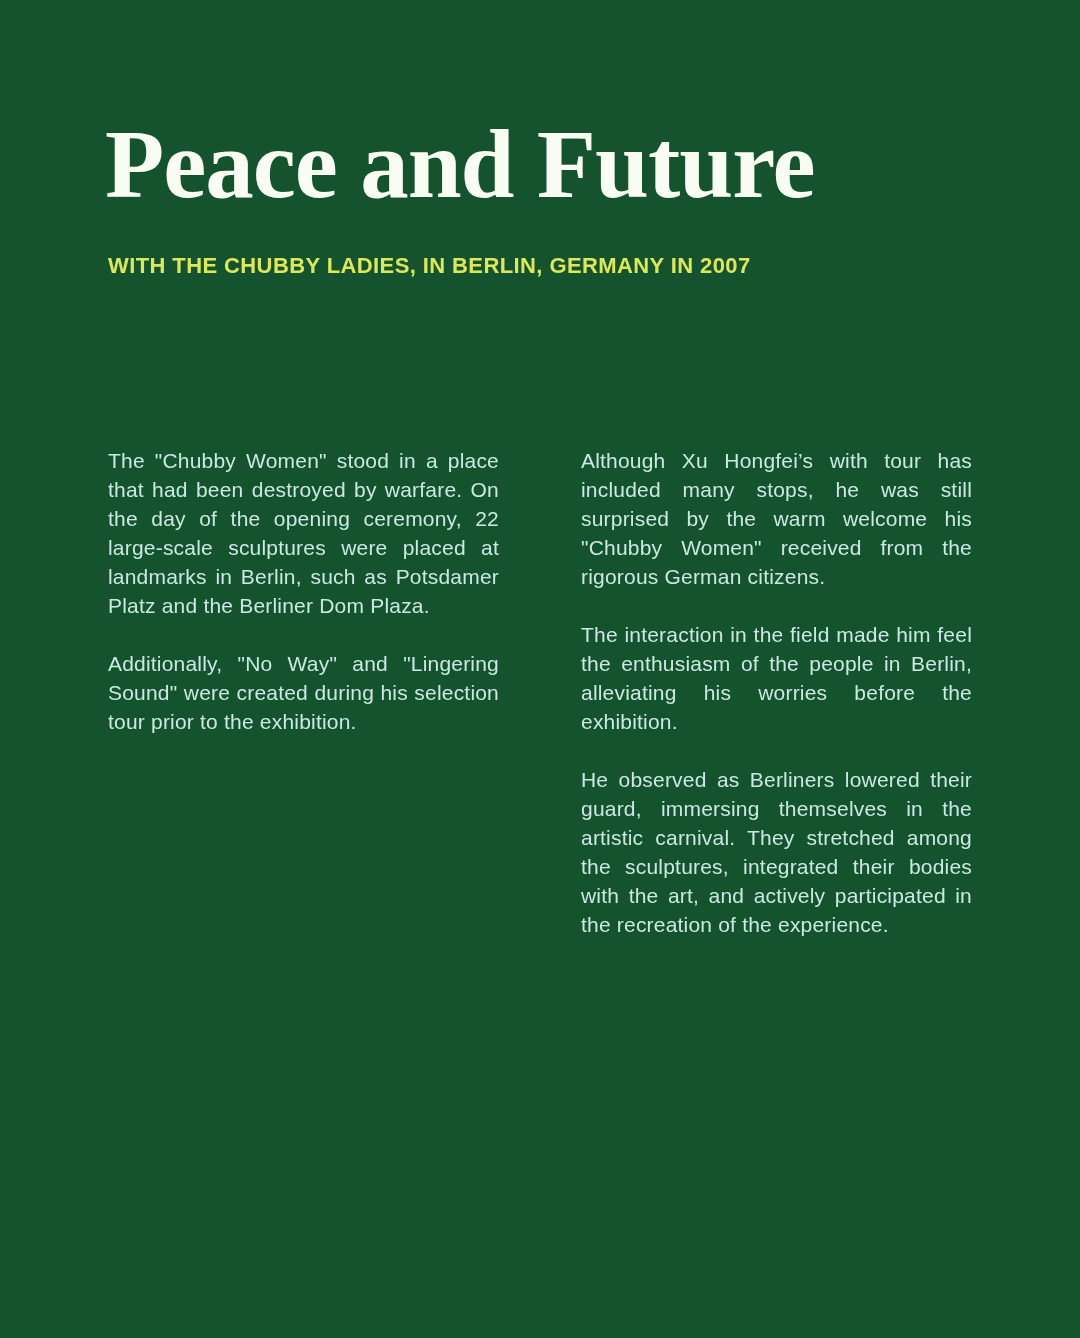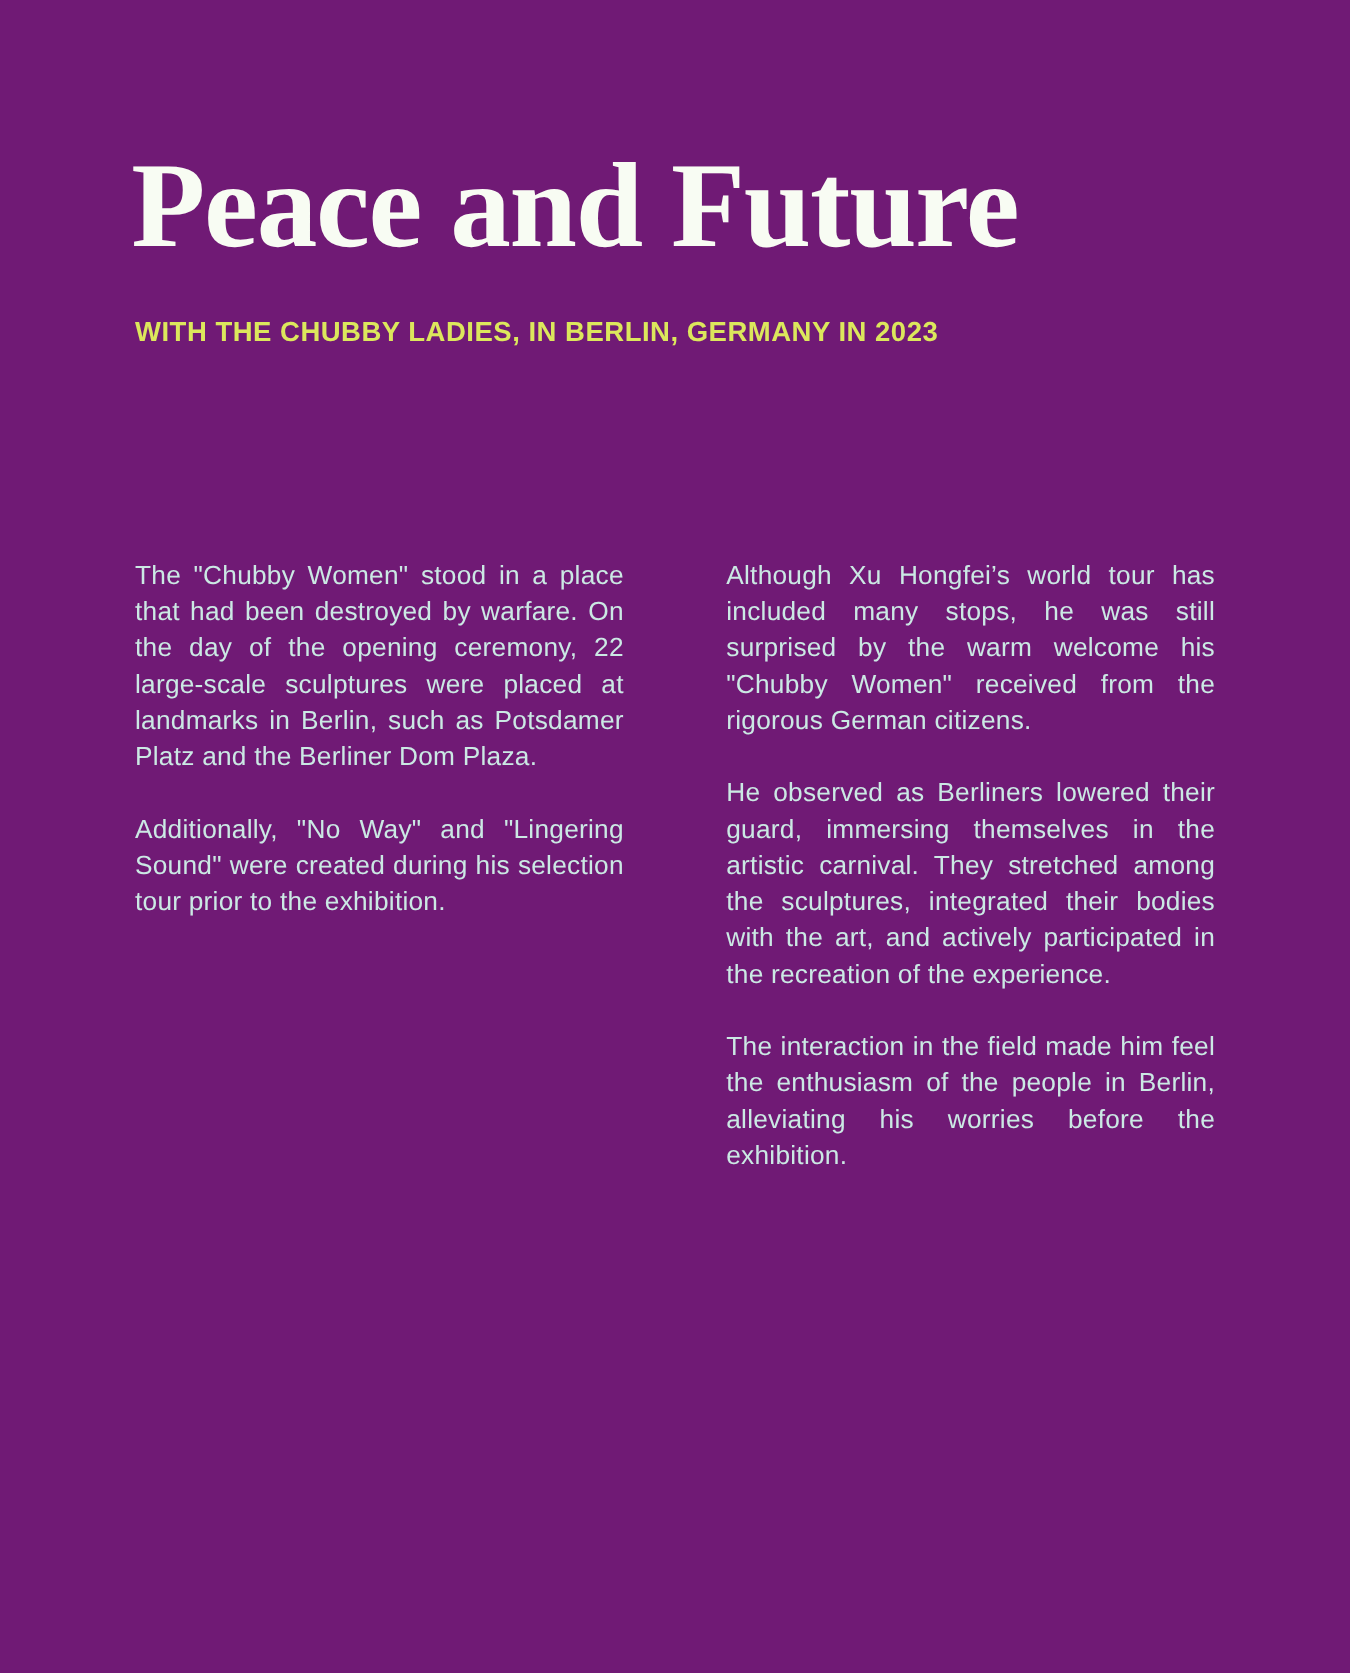--- a/index.html
+++ b/index.html
@@ -4,21 +4,21 @@
 <style>
   html, body {
     margin: 0;
     padding: 0;
     background: #147e80;
   }
   .page {
     position: relative;
     width: 1080px;
     height: 1338px;
-    background: #701a75;
+    background: #14532d;
     overflow: hidden;
     font-family: "Liberation Sans", sans-serif;
   }
   .page-title {
     position: absolute;
     left: 105px;
     top: 112px;
     margin: 0;
     font-family: "Liberation Serif", "DejaVu Serif", serif;
     font-weight: bold;
@@ -62,30 +62,30 @@
     margin-bottom: 0;
   }
 </style>
 </head>
 <body>
 
 <div class="page">
 
   <h1 class="page-title">Peace and Future</h1>
 
-  <div class="page-subtitle">WITH THE CHUBBY LADIES, IN BERLIN, GERMANY IN 2023</div>
+  <div class="page-subtitle">WITH THE CHUBBY LADIES, IN BERLIN, GERMANY IN 2007</div>
 
   <div class="columns">
 
     <div class="column">
       <p>The "Chubby Women" stood in a place that had been destroyed by warfare. On the day of the opening ceremony, 22 large-scale sculptures were placed at landmarks in Berlin, such as Potsdamer Platz and the Berliner Dom Plaza.</p>
       <p>Additionally, "No Way" and "Lingering Sound" were created during his selection tour prior to the exhibition.</p>
     </div>
 
     <div class="column">
-      <p>Although Xu Hongfei’s world tour has included many stops, he was still surprised by the warm welcome his "Chubby Women" received from the rigorous German citizens.</p>
+      <p>Although Xu Hongfei’s with tour has included many stops, he was still surprised by the warm welcome his "Chubby Women" received from the rigorous German citizens.</p>
+      <p>The interaction in the field made him feel the enthusiasm of the people in Berlin, alleviating his worries before the exhibition.</p>
       <p>He observed as Berliners lowered their guard, immersing themselves in the artistic carnival. They stretched among the sculptures, integrated their bodies with the art, and actively participated in the recreation of the experience.</p>
-      <p>The interaction in the field made him feel the enthusiasm of the people in Berlin, alleviating his worries before the exhibition.</p>
     </div>
 
   </div>
 
 </div>
 
 </body></html>

